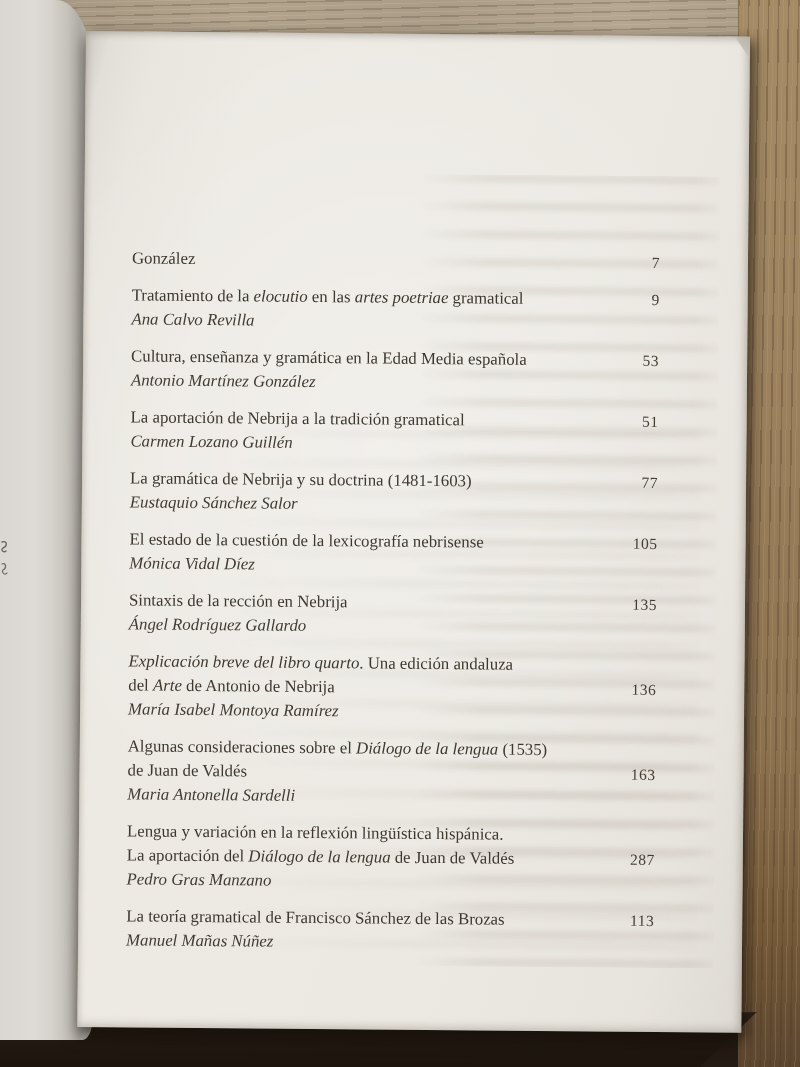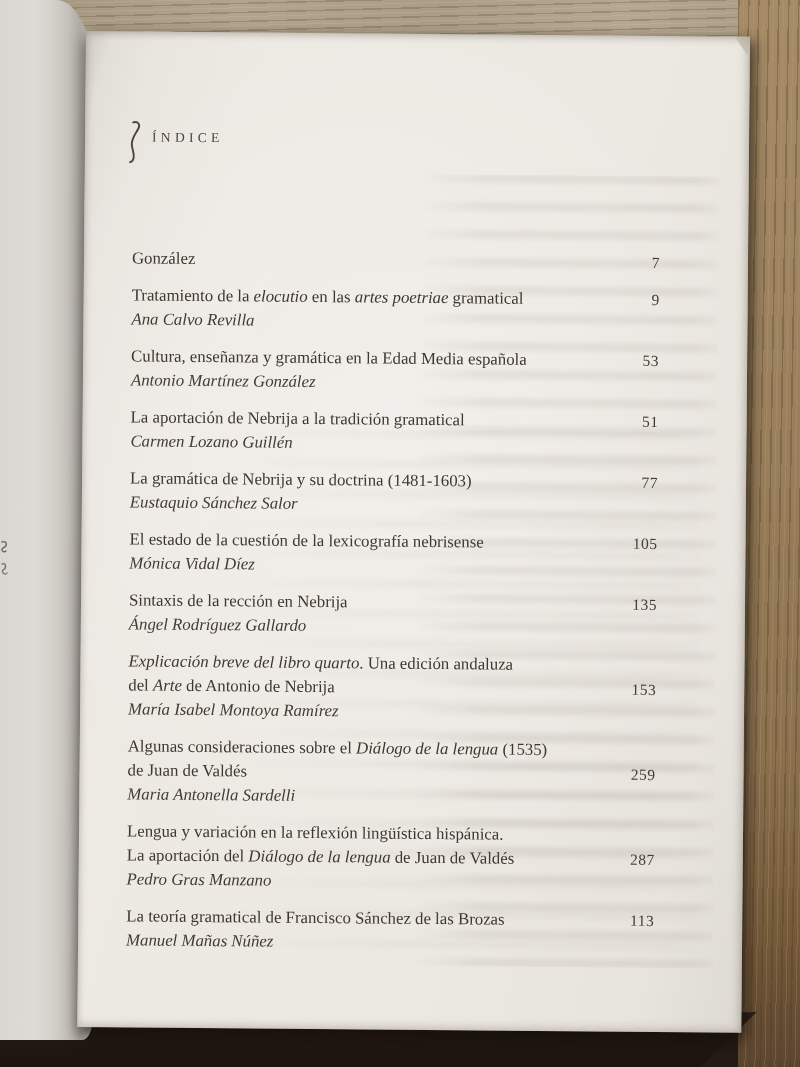--- a/index.html
+++ b/index.html
@@ -99,26 +99,20 @@
     <path d="M2 4 C 7 2, 8 8, 3 10 C 0 12, 4 15, 6 13" fill="none" stroke="#6b675f" stroke-width="1.4" stroke-linecap="round"></path>
     <path d="M2 26 C 6 24, 7 30, 3 32 C 1 34, 5 38, 7 35" fill="none" stroke="#747068" stroke-width="1.3" stroke-linecap="round"></path>
   </svg>
 </div>
 
 <div class="book-page">
   <div class="corner-fold"></div>
   <div class="ghost g1"></div>
   <div class="ghost g2"></div>
 
-  <div class="toc-header">
-    <svg class="flourish-svg" width="18" height="46" viewBox="0 0 18 46">
-      <path d="M8 3 C 13 1.5, 15.5 5, 13 9.5 C 10.5 14, 6.5 19, 6.8 25 C 7 30, 9.5 33.5, 8.8 38 C 8.4 40.8, 6.8 42.5, 5.2 42.8" fill="none" stroke="#4b453c" stroke-width="1.9" stroke-linecap="round"></path>
-    </svg>
-    <span class="title">ÍNDICE</span>
-  </div>
 
   <div class="toc-list" id="toc-list">
       <div class="toc-entry">
         <div class="toc-line">
           <span class="toc-text"><span>González</span></span>
           <span class="toc-page">7</span>
         </div>
       </div>
       <div class="toc-entry">
         <div class="toc-line">
@@ -161,31 +155,31 @@
           <span class="toc-page">135</span>
         </div>
         <div class="toc-author">Ángel Rodríguez Gallardo</div>
       </div>
       <div class="toc-entry">
         <div class="toc-line">
           <span class="toc-text"><em>Explicación breve del libro quarto</em><span>. Una edición andaluza</span></span>
         </div>
         <div class="toc-line">
           <span class="toc-text"><span>del </span><em>Arte</em><span> de Antonio de Nebrija</span></span>
-          <span class="toc-page">153</span>
+          <span class="toc-page">136</span>
         </div>
         <div class="toc-author">María Isabel Montoya Ramírez</div>
       </div>
       <div class="toc-entry">
         <div class="toc-line">
           <span class="toc-text"><span>Algunas consideraciones sobre el </span><em>Diálogo de la lengua</em><span> (1535)</span></span>
         </div>
         <div class="toc-line">
           <span class="toc-text"><span>de Juan de Valdés</span></span>
-          <span class="toc-page">259</span>
+          <span class="toc-page">163</span>
         </div>
         <div class="toc-author">Maria Antonella Sardelli</div>
       </div>
       <div class="toc-entry">
         <div class="toc-line">
           <span class="toc-text"><span>Lengua y variación en la reflexión lingüística hispánica.</span></span>
         </div>
         <div class="toc-line">
           <span class="toc-text"><span>La aportación del </span><em>Diálogo de la lengua</em><span> de Juan de Valdés</span></span>
           <span class="toc-page">287</span>

